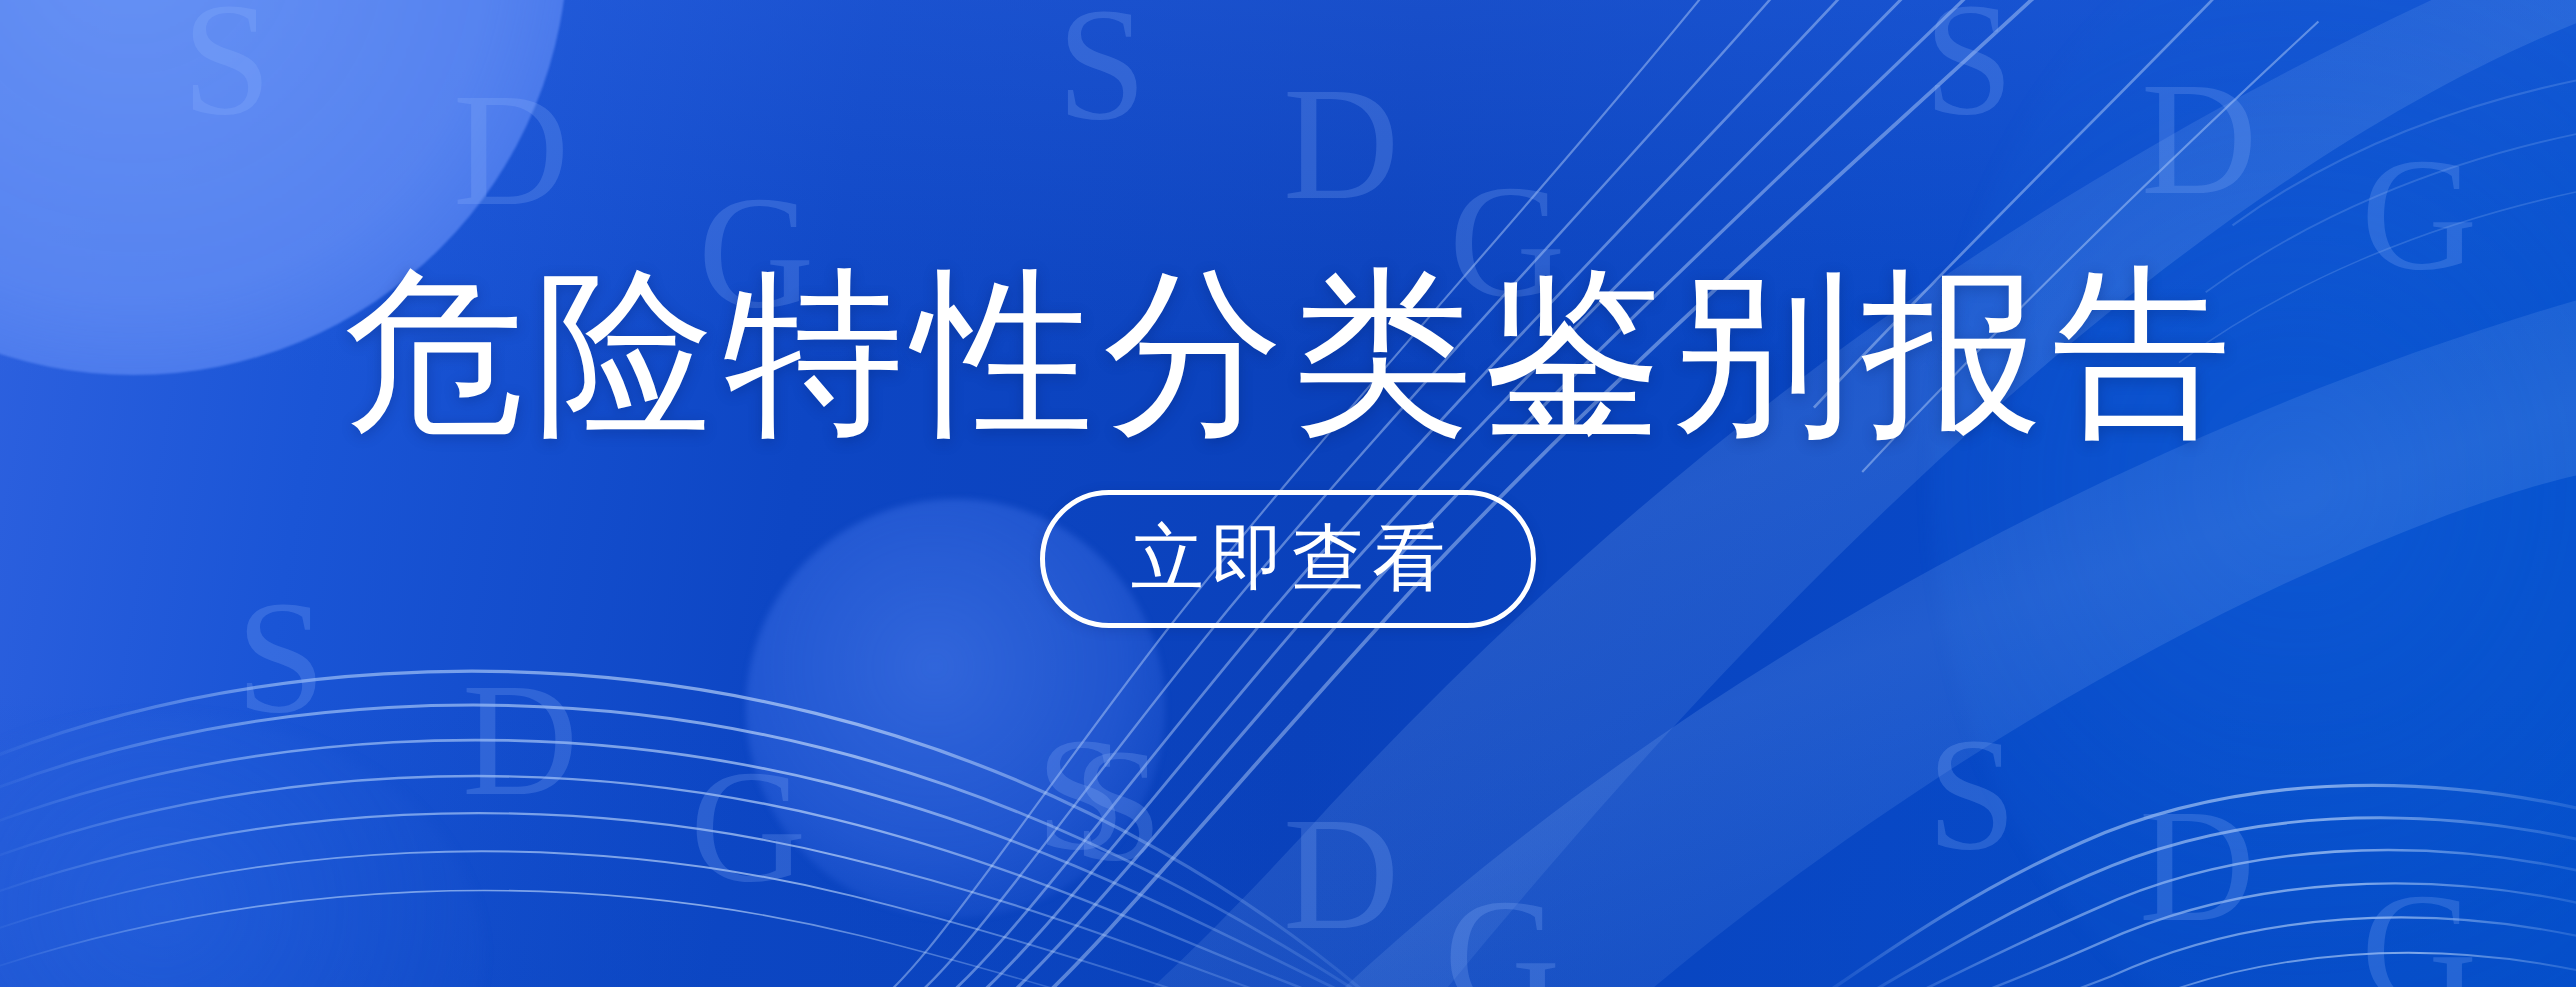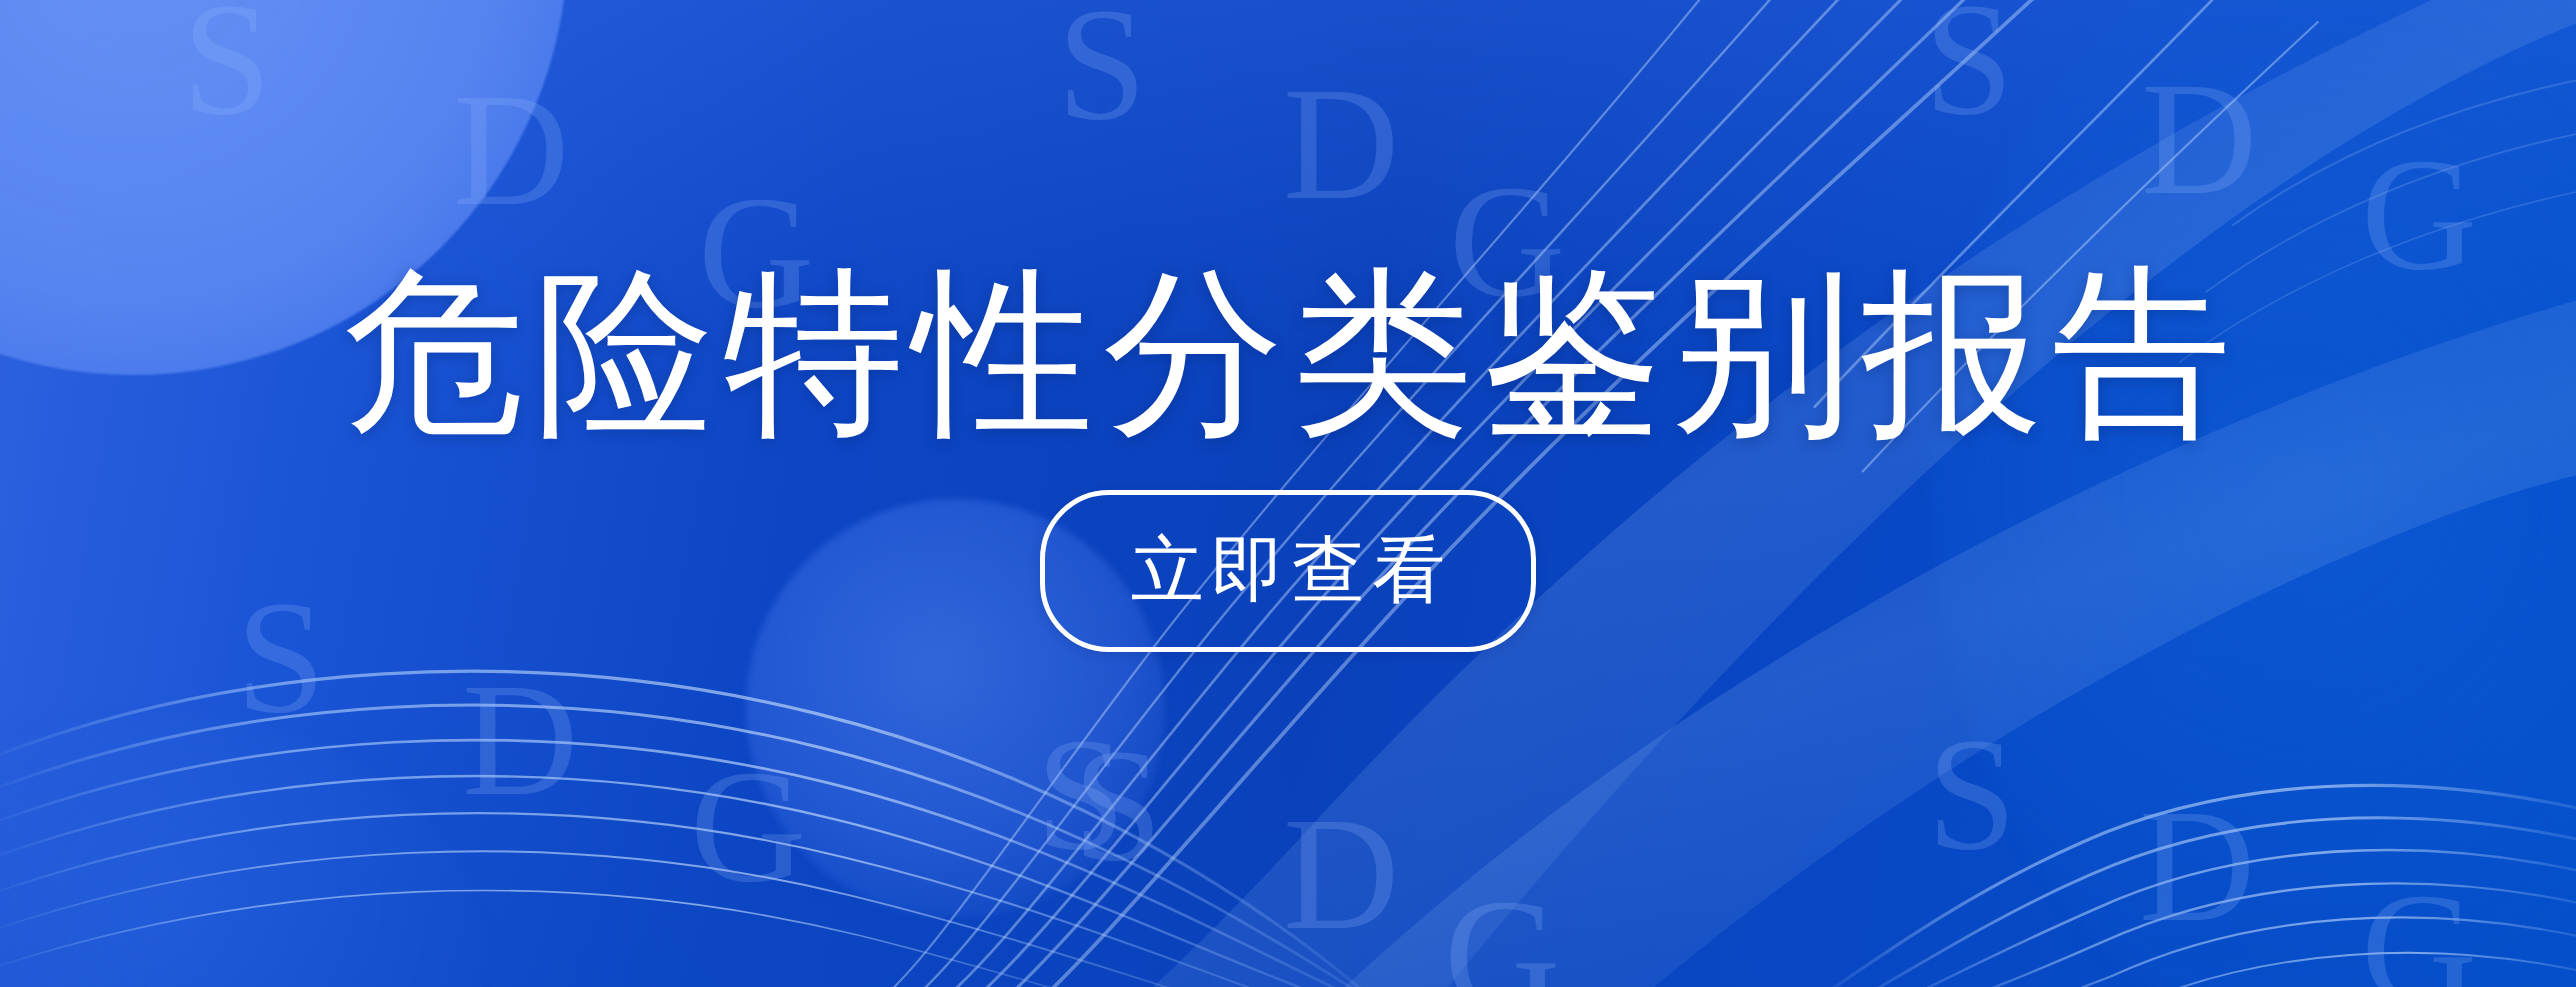--- a/index.html
+++ b/index.html
@@ -97,21 +97,21 @@
     letter-spacing:9.7px;
     text-indent:9.7px;
     font-weight:500;
     white-space:nowrap;
     text-shadow:0 3.2px 14px rgba(4,30,96,.30);
     font-family:"DejaVu Sans","Liberation Sans",sans-serif;
   }
   .cta{
     margin-top:44px;
     width:496px;
-    height:162px;
+    height:138px;
     border:5.9px solid #ffffff;
     border-radius:69px;
     background:transparent;
     color:#ffffff;
     font-size:73px;
     letter-spacing:7.5px;
     text-indent:7.5px;
     font-weight:500;
     display:flex;
     align-items:center;

